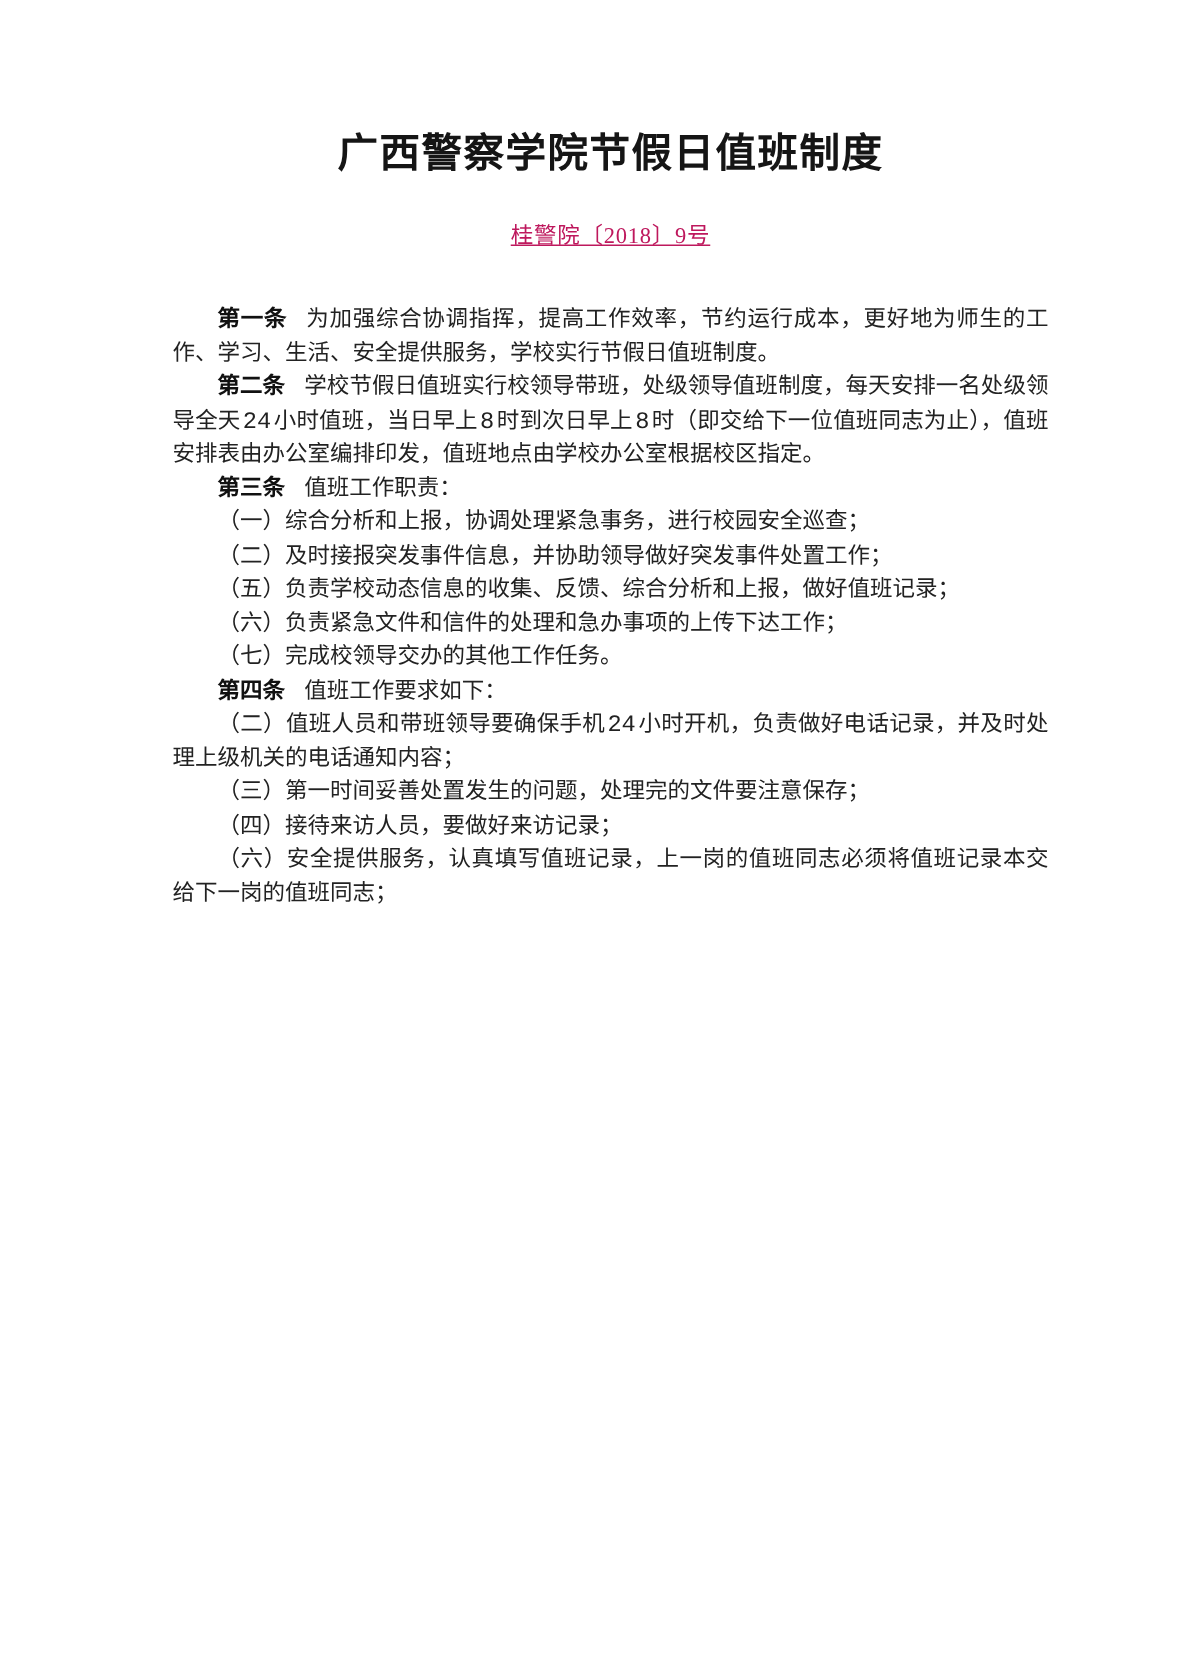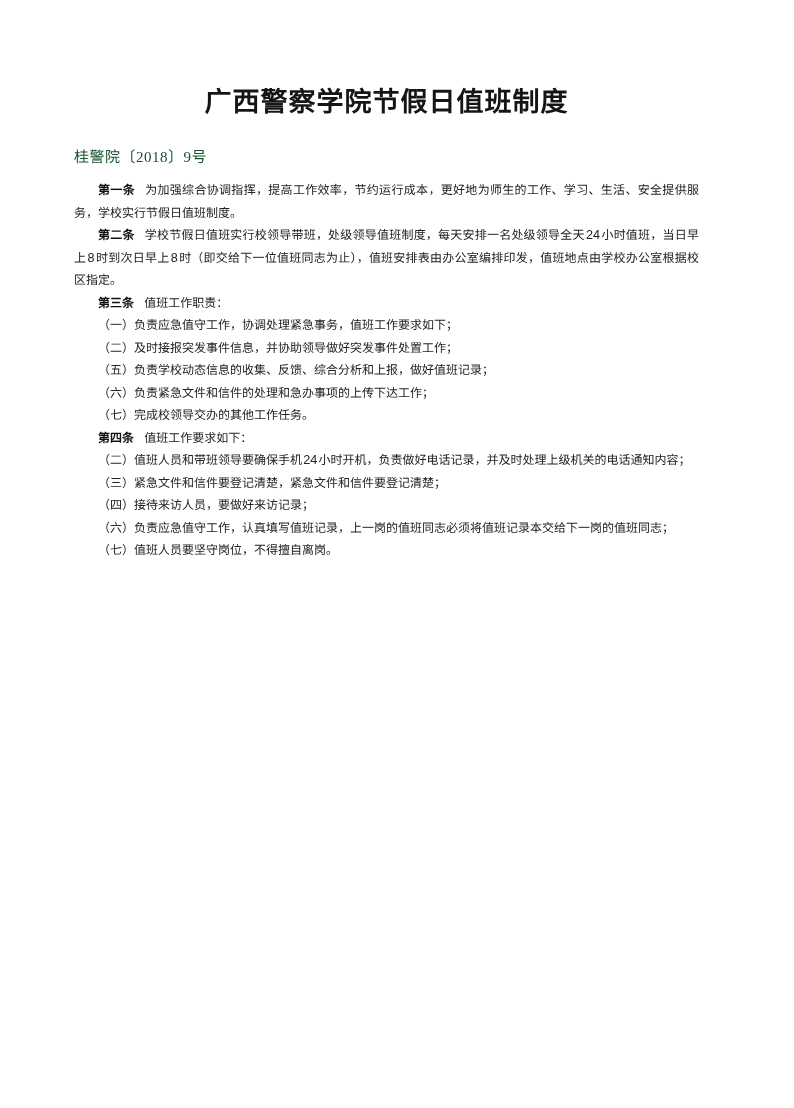--- a/index.html
+++ b/index.html
@@ -7,81 +7,81 @@
     margin: 0;
     padding: 0;
     background: #ffffff;
   }
   .page {
     position: relative;
     width: 794px;
     height: 1108px;
     box-sizing: border-box;
     margin: 0 auto;
-    padding: 86px 95px 0 74px;
+    padding: 86px 95px 0 115px;
     background: #ffffff;
     color: #1d1d1d;
     font-family: "Liberation Serif", "DejaVu Serif", serif;
     overflow: hidden;
   }
   .doc-title {
     margin: 0;
     text-align: center;
     font-size: 27px;
     font-weight: 700;
     letter-spacing: 1px;
     line-height: 1.2;
     color: #151515;
   }
   .doc-number {
     margin-top: 27px;
-    text-align: left;
+    text-align: center;
     font-size: 15px;
     letter-spacing: 0.5px;
-    color: #14532d;
+    color: #be185d;
+    text-decoration: underline;
   }
   .doc-body {
-    margin-top: 13px;
-    font-size: 12px;
+    margin-top: 35px;
+    font-size: 15px;
     line-height: 22.5px;
     text-align: justify;
     color: #222222;
   }
   .doc-par {
     margin: 0;
     padding: 0;
     text-indent: 2em;
   }
   .par-label {
     font-weight: 700;
     font-family: "Liberation Sans", "DejaVu Sans", sans-serif;
     margin-right: 0.85em;
     color: #111111;
   }
   .digits {
-    font-family: Liberation Sans, sans-serif;
+    font-family: Liberation Mono, monospace;
     font-size: 1.05em;
     padding: 0 0.1em;
   }
 </style>
 </head>
 <body>
 
 <div class="page">
   <h1 class="doc-title">广西警察学院节假日值班制度</h1>
   <div class="doc-number">桂警院〔2018〕9号</div>
   <div class="doc-body">
       <p class="doc-par"><span class="par-label">第一条</span><span class="par-text">为加强综合协调指挥，提高工作效率，节约运行成本，更好地为师生的工作、学习、生活、安全提供服务，学校实行节假日值班制度。</span></p>
       <p class="doc-par"><span class="par-label">第二条</span><span class="par-text">学校节假日值班实行校领导带班，处级领导值班制度，每天安排一名处级领导全天<span class="digits">24</span>小时值班，当日早上<span class="digits">8</span>时到次日早上<span class="digits">8</span>时（即交给下一位值班同志为止），值班安排表由办公室编排印发，值班地点由学校办公室根据校区指定。</span></p>
       <p class="doc-par"><span class="par-label">第三条</span><span class="par-text">值班工作职责：</span></p>
-      <p class="doc-par"><span class="par-text">（一）负责应急值守工作，协调处理紧急事务，值班工作要求如下；</span></p>
+      <p class="doc-par"><span class="par-text">（一）综合分析和上报，协调处理紧急事务，进行校园安全巡查；</span></p>
       <p class="doc-par"><span class="par-text">（二）及时接报突发事件信息，并协助领导做好突发事件处置工作；</span></p>
       <p class="doc-par"><span class="par-text">（五）负责学校动态信息的收集、反馈、综合分析和上报，做好值班记录；</span></p>
       <p class="doc-par"><span class="par-text">（六）负责紧急文件和信件的处理和急办事项的上传下达工作；</span></p>
       <p class="doc-par"><span class="par-text">（七）完成校领导交办的其他工作任务。</span></p>
       <p class="doc-par"><span class="par-label">第四条</span><span class="par-text">值班工作要求如下：</span></p>
       <p class="doc-par"><span class="par-text">（二）值班人员和带班领导要确保手机<span class="digits">24</span>小时开机，负责做好电话记录，并及时处理上级机关的电话通知内容；</span></p>
-      <p class="doc-par"><span class="par-text">（三）紧急文件和信件要登记清楚，紧急文件和信件要登记清楚；</span></p>
+      <p class="doc-par"><span class="par-text">（三）第一时间妥善处置发生的问题，处理完的文件要注意保存；</span></p>
       <p class="doc-par"><span class="par-text">（四）接待来访人员，要做好来访记录；</span></p>
-      <p class="doc-par"><span class="par-text">（六）负责应急值守工作，认真填写值班记录，上一岗的值班同志必须将值班记录本交给下一岗的值班同志；</span></p>
-      <p class="doc-par"><span class="par-text">（七）值班人员要坚守岗位，不得擅自离岗。</span></p>
+      <p class="doc-par"><span class="par-text">（六）安全提供服务，认真填写值班记录，上一岗的值班同志必须将值班记录本交给下一岗的值班同志；</span></p>
     </div>
 </div>
 
 </body></html>

